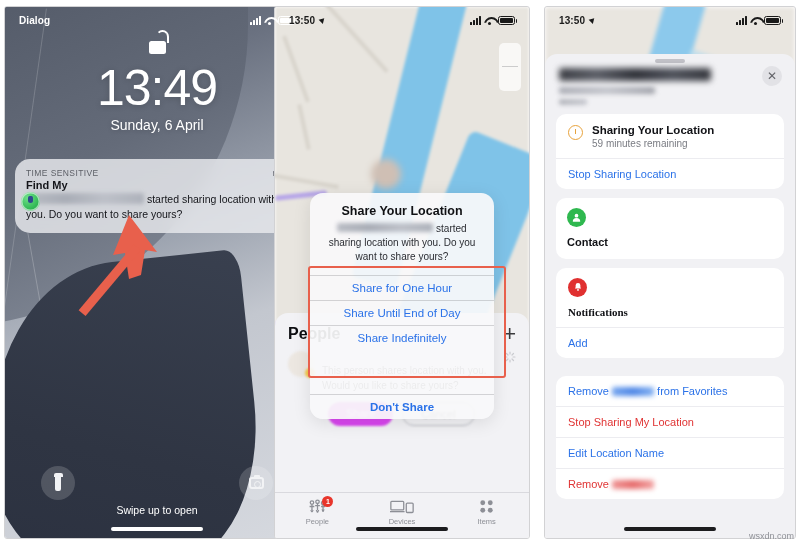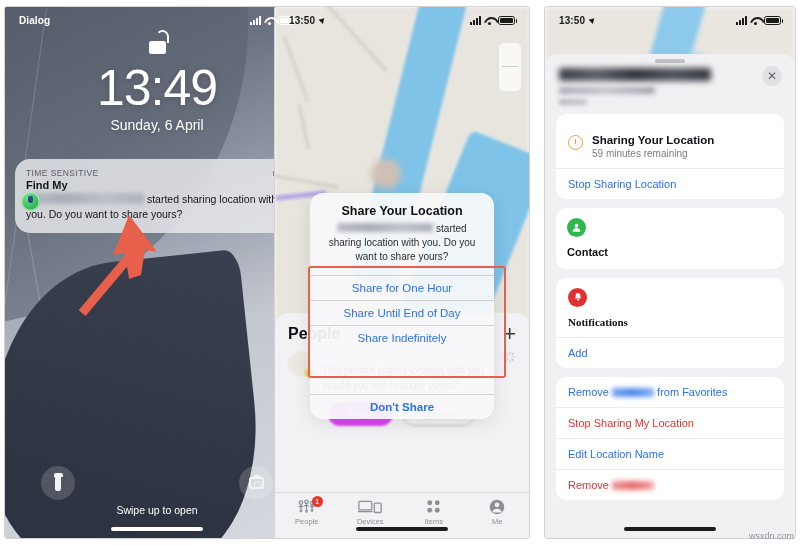--- a/index.html
+++ b/index.html
@@ -186,40 +186,40 @@
         background:linear-gradient(90deg,#3a3c42,#5b5e66,#2f3138,#4e515a,#34363c); }
   .hs1 { height:7px; width:96px; margin-top:6px; border-radius:2px; filter:blur(2.4px);
         background:linear-gradient(90deg,#a9abb3,#c0c2c9,#9fa1a9); }
   .hs2 { height:6px; width:28px; margin-top:5px; border-radius:2px; filter:blur(2.2px);
         background:linear-gradient(90deg,#b3b5bc,#c6c8cf); }
   .close-btn { position:absolute; right:13px; top:3px; width:20px; height:20px;
         border-radius:50%; background:#e2e2e6; display:flex; align-items:center;
         justify-content:center; color:#636469; font-size:12px; }
 
   .card { background:#fff; border-radius:10px; margin:9px 11px 0; overflow:hidden; }
-  .share-row { display:flex; gap:9px; padding:20px 12px 9px; align-items:flex-start; }
+  .share-row { display:flex; gap:9px; padding:10px 12px 9px; align-items:flex-start; }
   .clock-ic { width:15px; height:15px; border-radius:50%; border:1.6px solid #e8a33d;
         position:relative; flex:0 0 auto; margin-top:1px; }
   .clock-ic:after{content:"";position:absolute;left:6px;top:3px;width:1.4px;height:5px;
         background:#e8a33d;}
   .sr-title { font-size:11.5px; font-weight:700; color:#111216; }
   .sr-sub { font-size:10px; color:#7a7c83; margin-top:2px; }
   .card-link { font-size:11px; color:#2b72e8; padding:9px 12px;
         border-top:1px solid #ececf0; }
 
   .duo { display:flex; gap:9px; margin:9px 11px 0; }
   .duo .card { flex:1; margin:0; padding:10px 11px 11px; }
   .rnd-ic { width:19px; height:19px; border-radius:50%; display:flex;
         align-items:center; justify-content:center; color:#fff; font-size:11px; }
   .ic-green { background:#2fb84f; } .ic-blue { background:#1f6fe0; }
   .ic-red { background:#e03030; }
   .duo-label { font-size:11px; font-weight:700; color:#111216; margin-top:9px; }
   .duo-sub { font-size:10px; color:#7a7c83; margin-top:2px; }
 
-  .list { background:#fff; border-radius:10px; margin:9px 11px 0; overflow:hidden; }
+  .list { background:#fff; border-radius:10px; margin:18px 11px 0; overflow:hidden; }
   .li { font-size:11px; padding:9px 12px; border-bottom:1px solid #ececf0; }
   .li:last-child { border-bottom:none; }
   .li.blue { color:#2b72e8; } .li.red { color:#e03434; }
   .nameblur { display:inline-block; width:42px; height:9px; border-radius:2px;
         vertical-align:-1px; filter:blur(2.4px); }
   .nb-blue { background:linear-gradient(90deg,#74a5ef,#4d86e6,#82b0f2); }
   .nb-red { background:linear-gradient(90deg,#ef9494,#e66a6a,#f2a3a3); }
 
   .wm { position:absolute; right:6px; bottom:4px; font-size:9px; color:#8f9197; z-index:50; }
 </style>
@@ -402,30 +402,20 @@
           <span class="glyph">
             <svg width="15" height="15" viewBox="0 0 16 16" fill="#8d8f96">
               <circle cx="4" cy="4" r="2.6"></circle>
                 <circle cx="12" cy="4" r="2.6"></circle>
               <circle cx="4" cy="12" r="2.6"></circle>
                 <circle cx="12" cy="12" r="2.6"></circle>
             </svg>
           </span>
           <span>Items</span>
         </div>
-        <div class="tab">
-          <span class="glyph">
-            <svg width="16" height="16" viewBox="0 0 18 18" fill="#8d8f96">
-              <circle cx="9" cy="9" r="8.2"></circle>
-                <circle cx="9" cy="6.6" r="2.6" fill="#f2f2f5"></circle>
-              <path d="M3.6 15.2a5.6 5.6 0 0 1 10.8 0z" fill="#f2f2f5"></path>
-            </svg>
-          </span>
-          <span>Me</span>
-        </div>
       </div>
       <div class="home-ind home-ind-dark"></div>
     </div>
   </div>
 
   <div class="phone" id="phone3">
     <div class="screen">
       <div class="map3">
         <div class="r"></div>
         <div class="r2b"></div>

